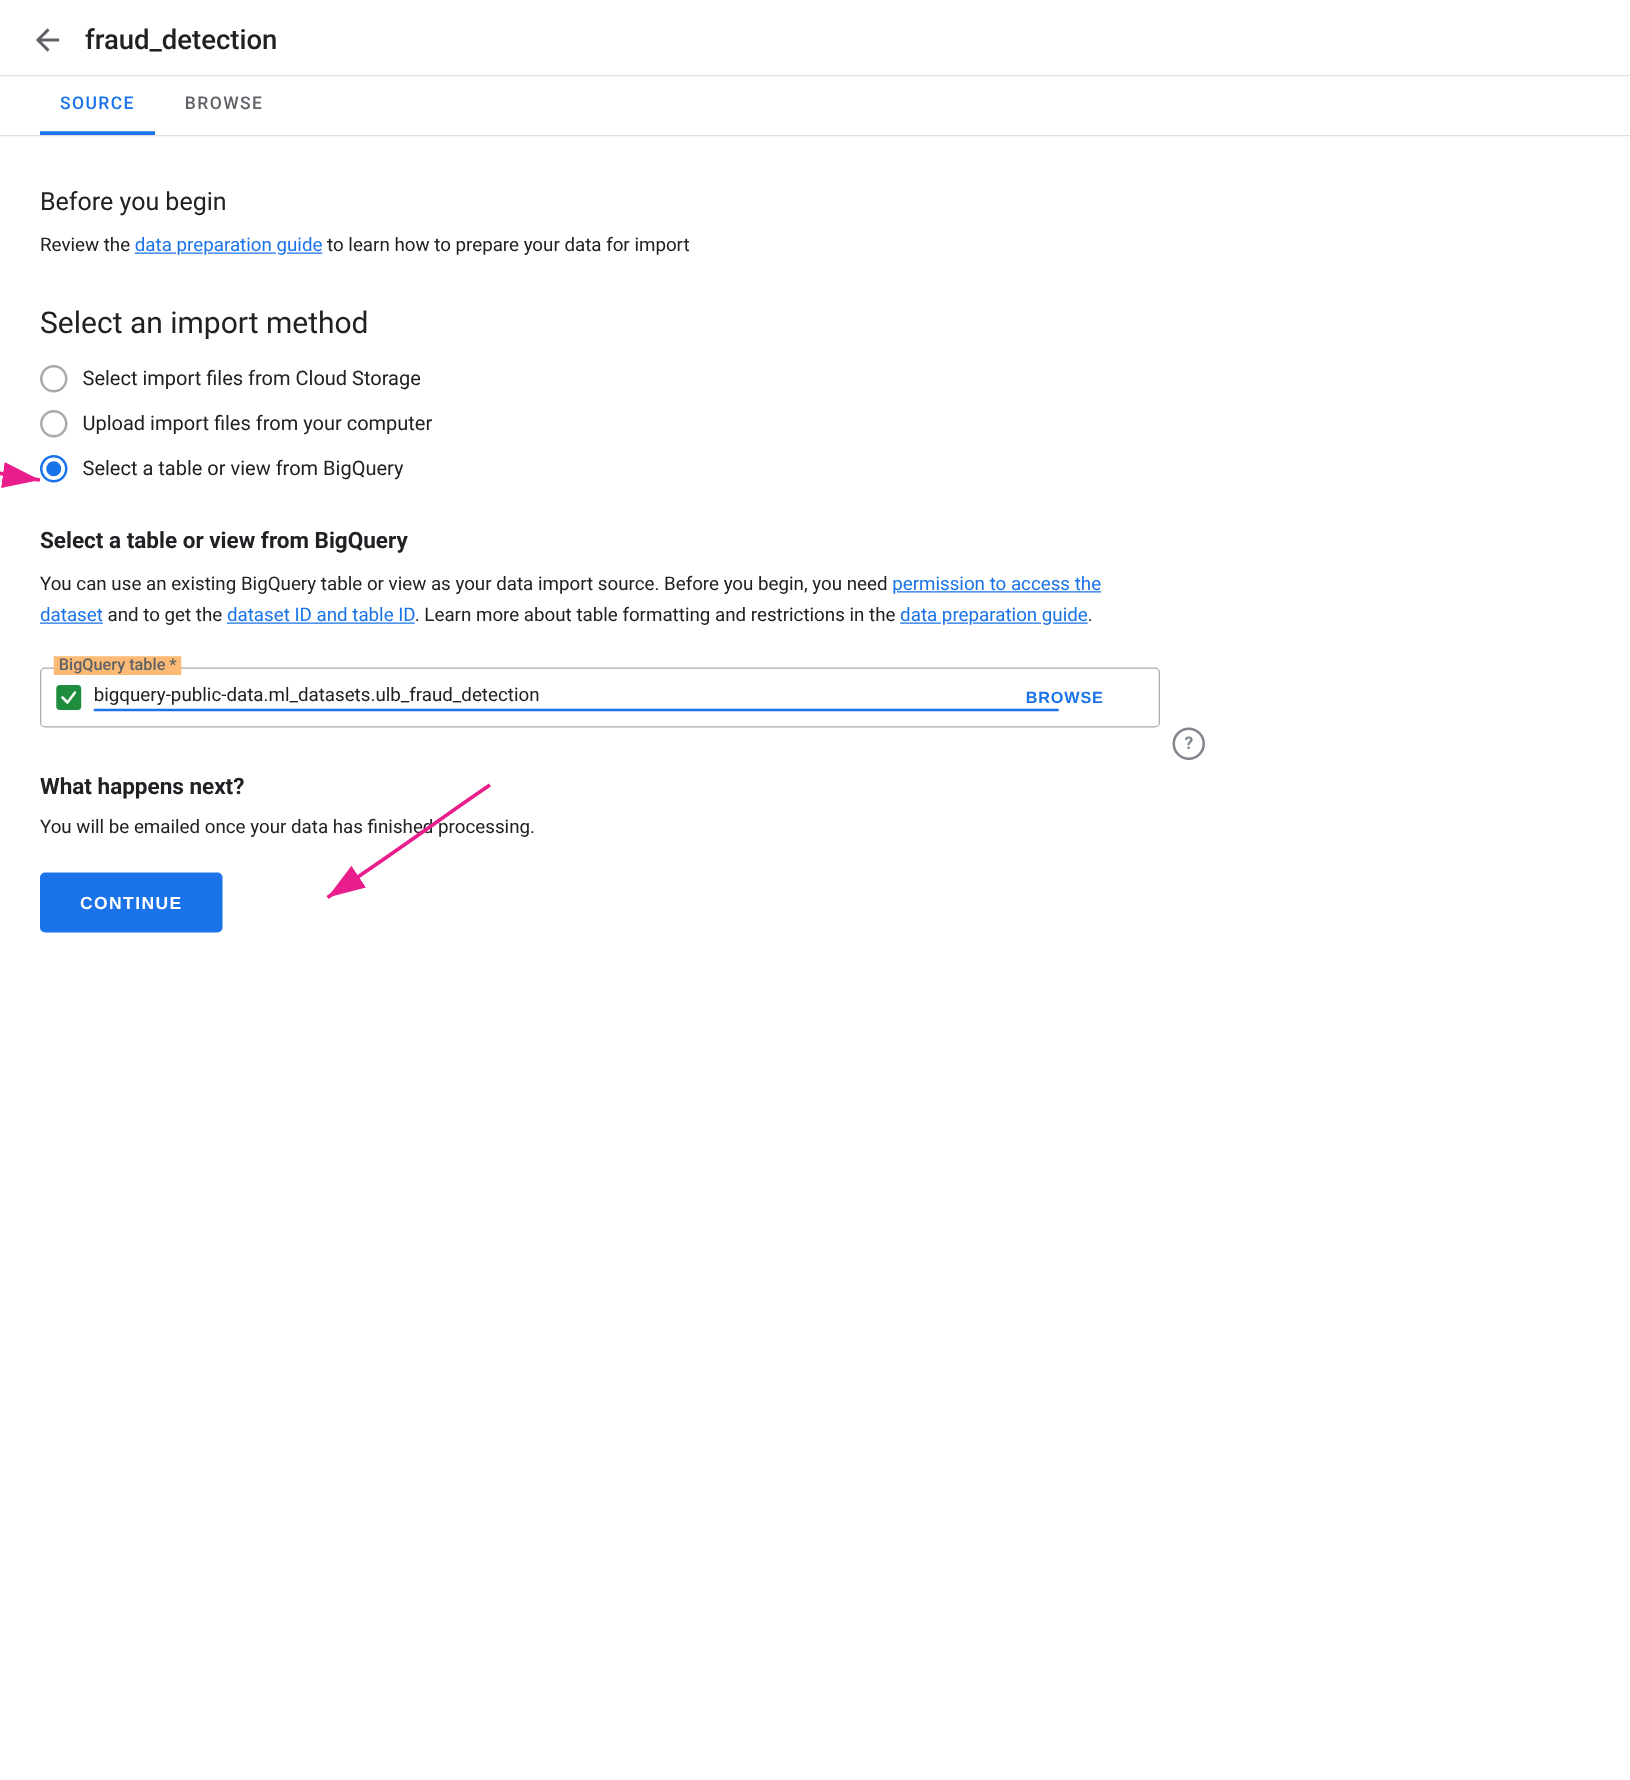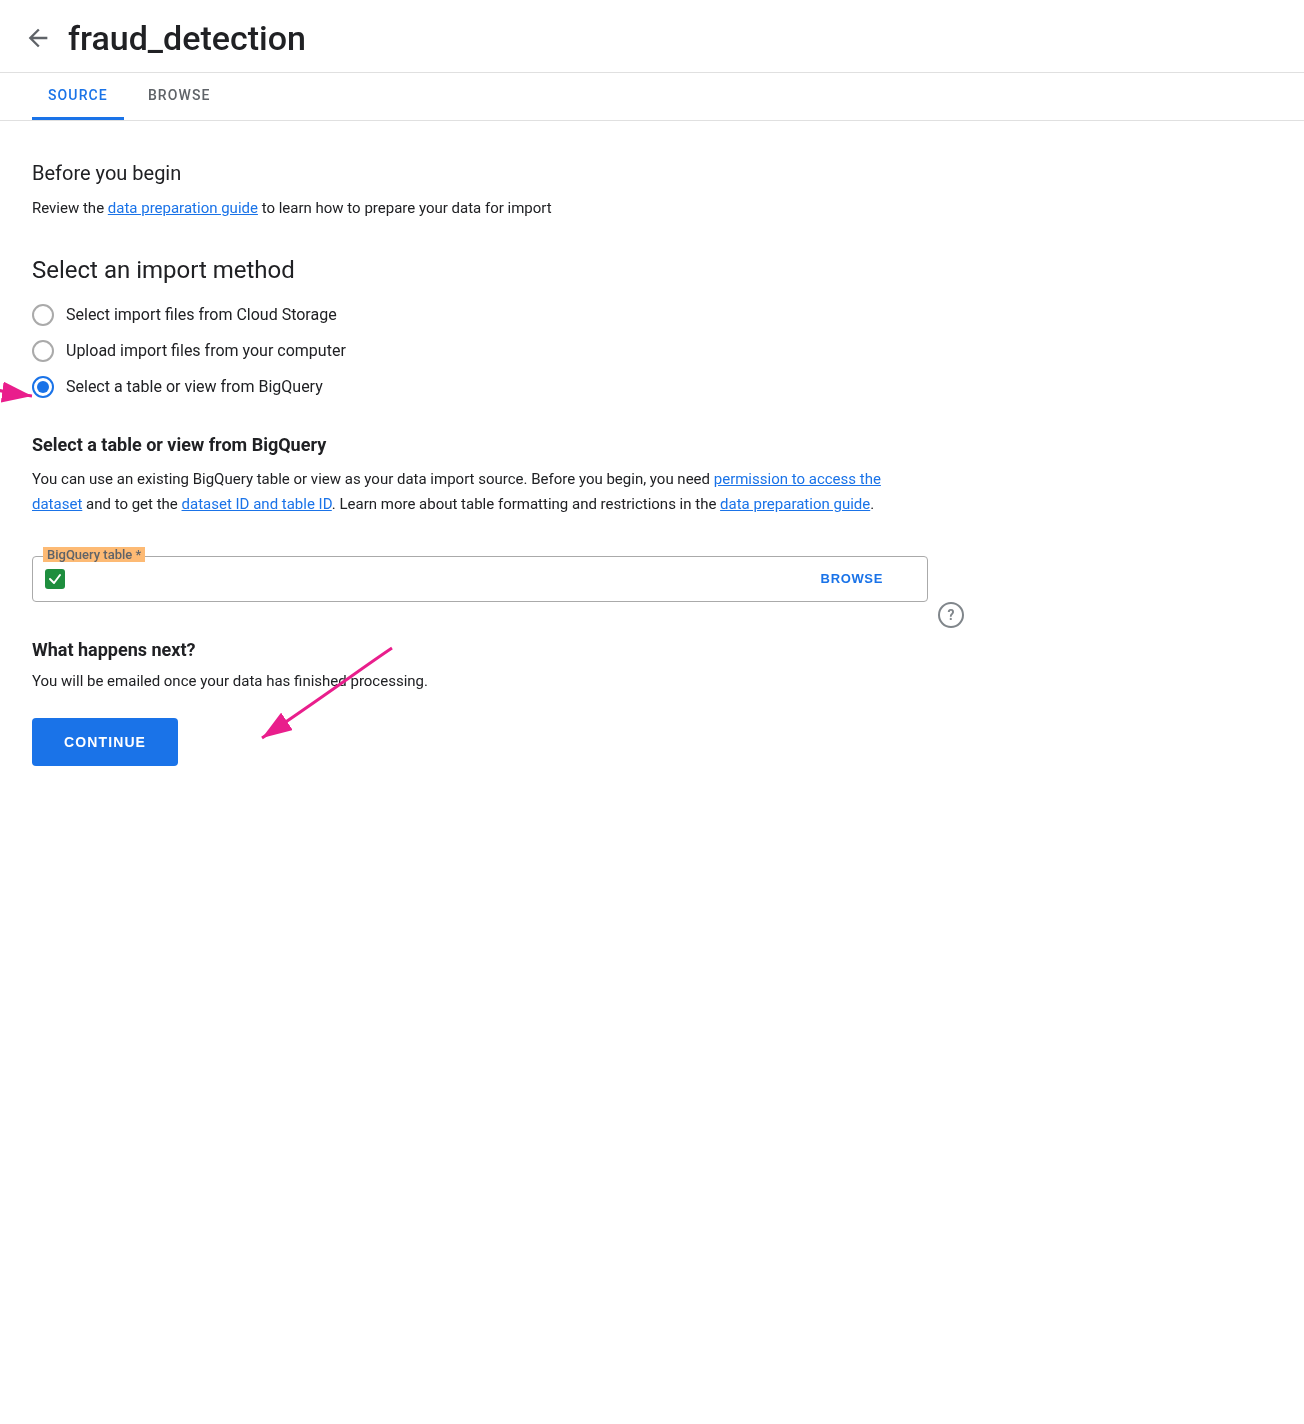--- a/index.html
+++ b/index.html
@@ -26,21 +26,21 @@
       color: #5f6368;
       display: flex;
       align-items: center;
     }
     .back-arrow {
       width: 28px;
       height: 28px;
       fill: #5f6368;
     }
     .page-title {
-      font-size: 34px;
+      font-size: 22px;
       font-weight: 500;
       color: #202124;
     }
 
     
     .tabs {
       display: flex;
       border-bottom: 1px solid #e0e0e0;
       padding: 0 32px;
     }
@@ -136,21 +136,21 @@
       font-size: 18px;
       font-weight: 700;
       margin-bottom: 12px;
       color: #202124;
     }
 
     .bq-description {
       font-size: 15px;
       line-height: 1.7;
       color: #202124;
-      margin-bottom: 38px;
+      margin-bottom: 28px;
       max-width: 900px;
     }
 
     
     .field-wrapper {
       position: relative;
       border: 1.5px solid #aaa;
       border-radius: 4px;
       padding: 12px 80px 12px 12px;
       max-width: 900px;
@@ -315,20 +315,21 @@
     </p>
 
     <div style="position: relative; max-width: 940px;">
       <div class="field-wrapper">
         <span class="field-label">BigQuery table *</span>
         <div class="field-checkbox">
           <svg width="14" height="14" viewBox="0 0 14 14">
             <polyline points="2,7 6,11 12,3" stroke="white" stroke-width="2" fill="none" stroke-linecap="round" stroke-linejoin="round"></polyline>
           </svg>
         </div>
+        <span class="field-value">bigquery-public-data.ml_datasets.ulb_fraud_detection</span>
         <button class="browse-btn">BROWSE</button>
       </div>
       <div class="help-icon">
         <span>?</span>
       </div>
     </div>
   </div>
 
   <div class="next-section">
     <h3 class="next-title">What happens next?</h3>

